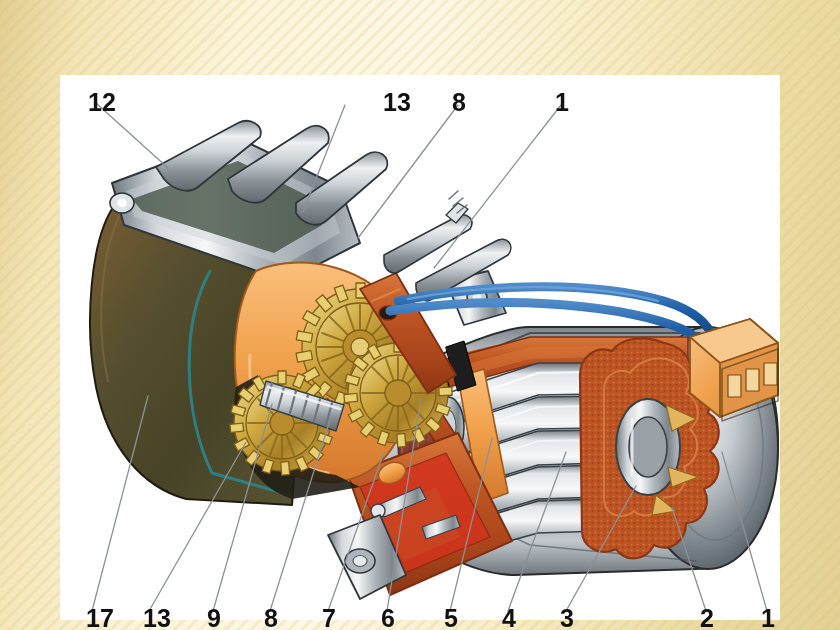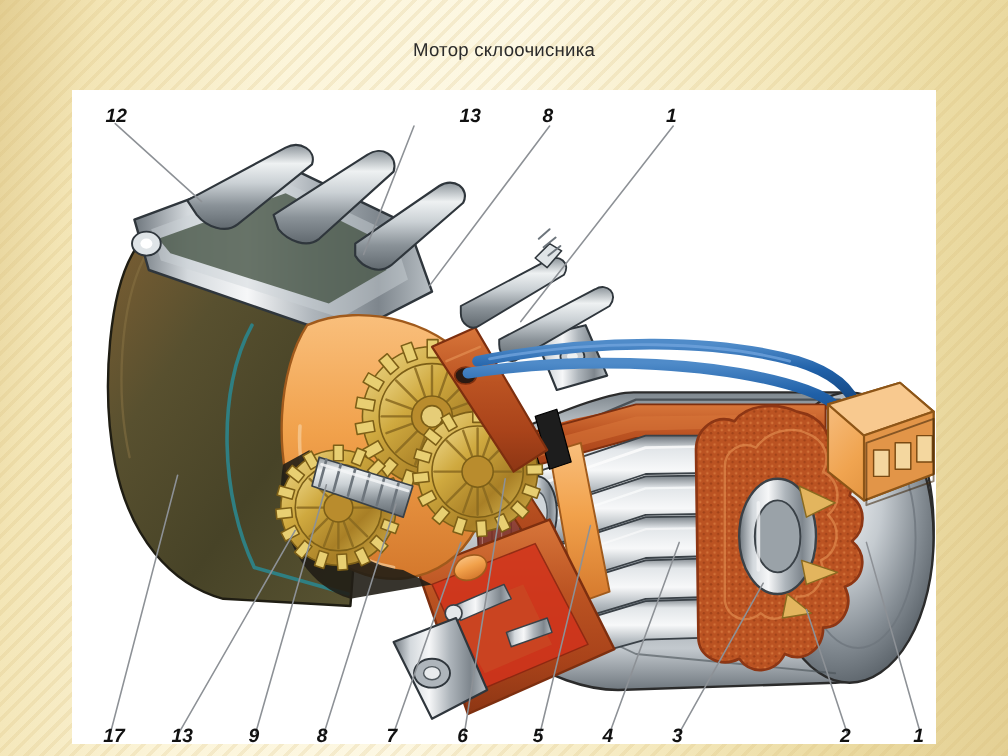--- a/index.html
+++ b/index.html
@@ -39,30 +39,29 @@
   }
 
   
   #panel{
     position:absolute;left:60px;top:75px;width:720px;height:545px;
     background:#ffffff;z-index:4;overflow:hidden;
   }
   #art{position:absolute;inset:0;}
 
   .num{
-    position:absolute;font-size:16px;font-weight:bold;color:#111;
-    font-family:"Liberation Sans", sans-serif;line-height:1;z-index:9;font-style:italic;
+    position:absolute;font-size:25px;font-weight:bold;color:#111;
+    font-family:"Liberation Sans", sans-serif;line-height:1;z-index:9;
   }
 </style>
 </head>
 <body>
 
 <div id="slide">
 
-  <div id="title">Мотор склоочисника</div>
 
   <div id="panel">
 
     <svg id="art" viewBox="0 0 720 545" preserveAspectRatio="none">
       <defs>
         <linearGradient id="steelH" x1="0" y1="0" x2="0" y2="1">
           <stop offset="0%" stop-color="#7c858c"></stop>
           <stop offset="14%" stop-color="#cfd5d9"></stop>
           <stop offset="30%" stop-color="#f4f6f7"></stop>
           <stop offset="48%" stop-color="#c6ccd1"></stop>

